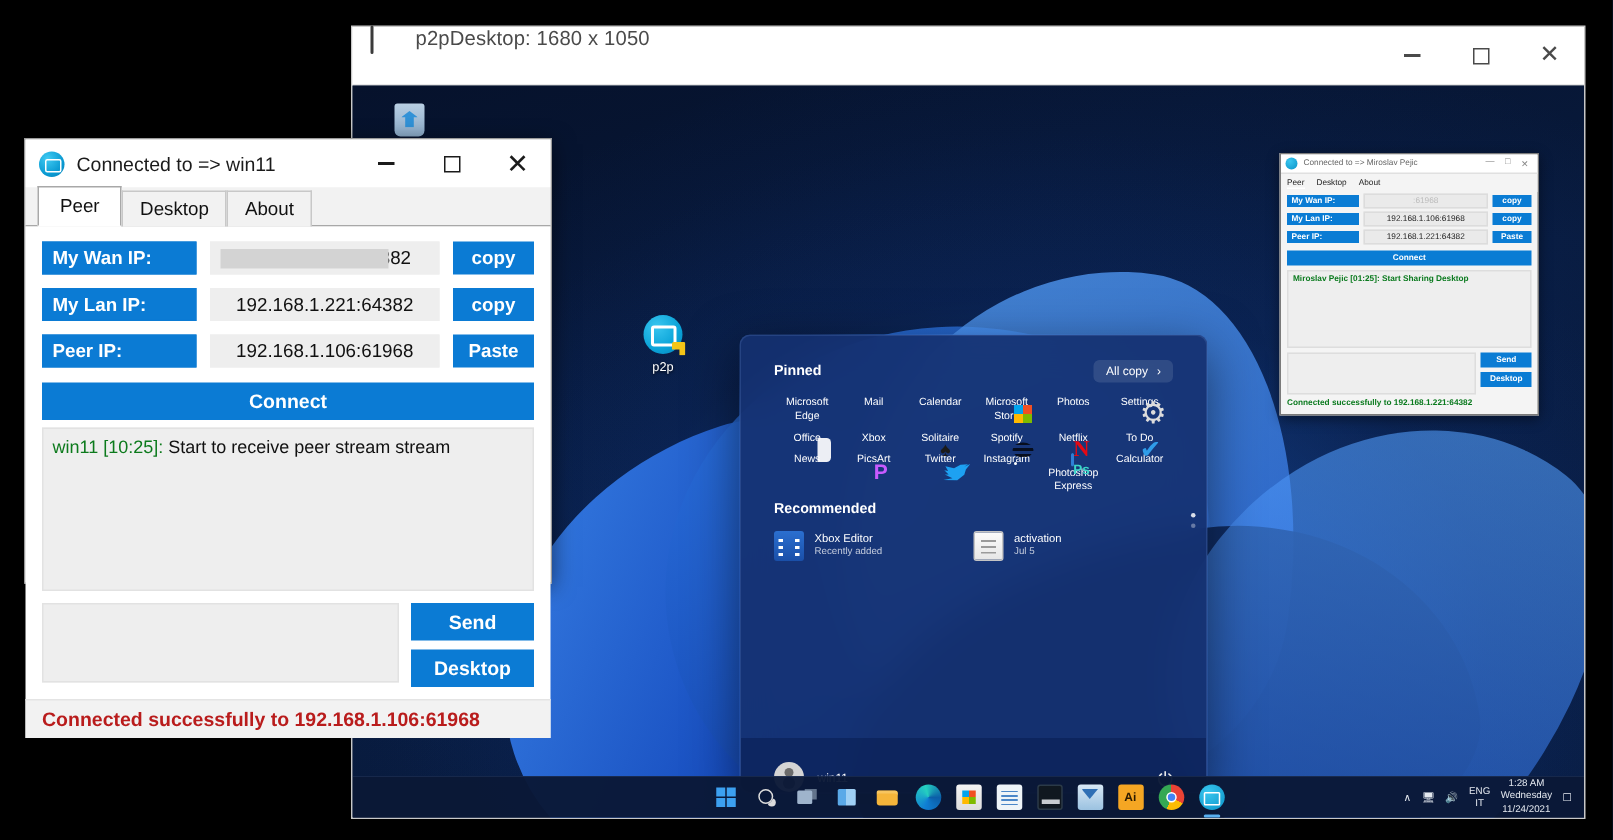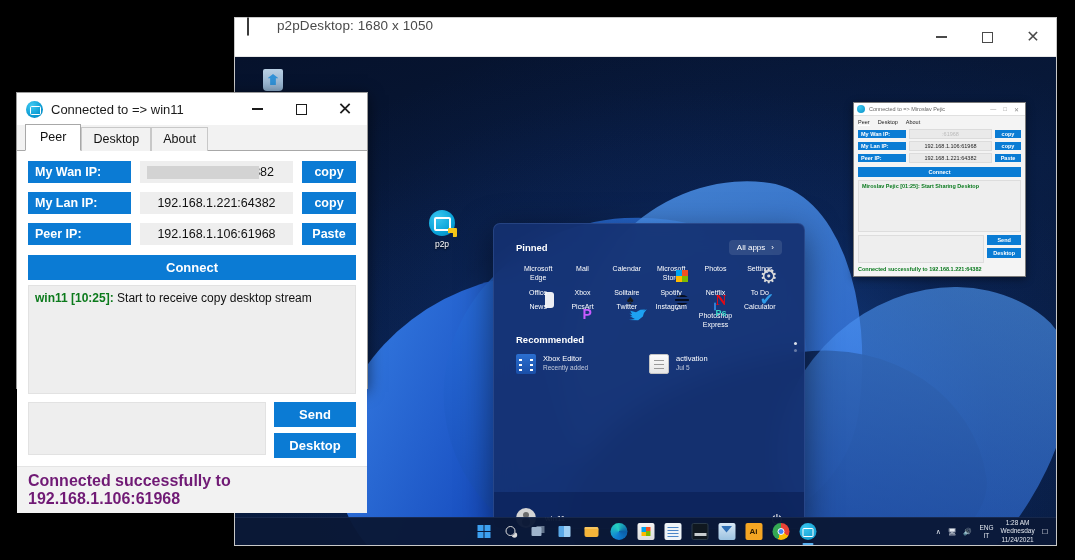--- a/index.html
+++ b/index.html
@@ -388,33 +388,33 @@
   }
   #connect-btn {
     background: #0b7bd4; color: #fff; font-weight: bold; font-size: 13px;
     text-align: center; padding: 5px 0; margin: 1px 0 5px;
   }
   #log-area {
     background: #eeeeee; border: 1px solid #e2e2e2;
     height: 109px; padding: 5px 6px; font-size: 12px; color: #111;
     overflow: hidden;
   }
-  #log-area .ts { color: #0c7a1c; font-weight: bold; }
+  #log-area .ts { color: #0c7a1c; font-weight: normal; }
   #send-area { display: flex; gap: 8px; margin-top: 8px; }
   #msg-input {
     flex: 1; background: #eeeeee; border: 1px solid #e2e2e2; height: 53px;
   }
   #action-col { display: flex; flex-direction: column; gap: 6px; width: 82px; flex: none; }
   .action-btn {
     background: #0b7bd4; color: #fff; font-weight: bold; font-size: 13px;
     text-align: center; padding: 5px 0;
   }
   #status-bar {
     margin: 8px -11px 0; background: #f2f2f2;
-    color: #701a75; font-weight: bold; font-size: 16px;
+    color: #b91c1c; font-weight: bold; font-size: 13px;
     padding: 5px 11px; border-top: 1px solid #e4e4e4;
   }
 </style>
 </head>
 <body>
 
 <div id="p2p-window">
 
   <div id="p2p-titlebar">
     <span class="p2p-title-icon">
@@ -498,21 +498,21 @@
         </div>
       </div>
       <div id="mini-status">Connected successfully to 192.168.1.221:64382</div>
     </div>
 
     <div id="start-menu">
       <div id="start-inner">
         <div class="sm-row-head">
           <span class="sm-head-label">Pinned</span>
           <span id="all-apps-btn">
-            <span>All apps</span>
+            <span>All copy</span>
             <span>›</span>
           </span>
         </div>
 
         <div class="apps-grid">
           <div class="app-cell"><span class="app-ic ic-edge"></span><span class="app-label">Microsoft Edge</span></div>
           <div class="app-cell"><span class="app-ic ic-mail"></span><span class="app-label">Mail</span></div>
           <div class="app-cell"><span class="app-ic ic-cal"></span><span class="app-label">Calendar</span></div>
           <div class="app-cell"><span class="app-ic ic-store"></span><span class="app-label">Microsoft Store</span></div>
           <div class="app-cell"><span class="app-ic ic-photos"></span><span class="app-label">Photos</span></div>
@@ -641,21 +641,21 @@
 
     <div class="ip-row">
       <span class="ip-label">Peer IP:</span>
       <span class="ip-value">192.168.1.106:61968</span>
       <span class="ip-btn">Paste</span>
     </div>
 
     <div id="connect-btn">Connect</div>
 
     <div id="log-area">
-      <span class="ts">win11 [10:25]:</span><span> Start to receive copy desktop stream</span>
+      <span class="ts">win11 [10:25]:</span><span> Start to receive peer stream stream</span>
     </div>
 
     <div id="send-area">
       <div id="msg-input"></div>
       <div id="action-col">
         <div class="action-btn">Send</div>
         <div class="action-btn">Desktop</div>
       </div>
     </div>
 

